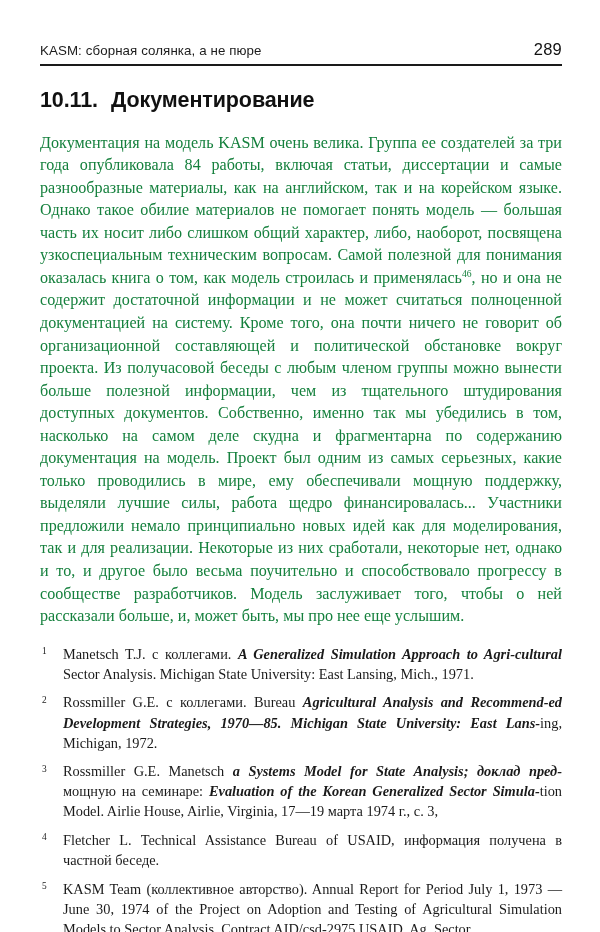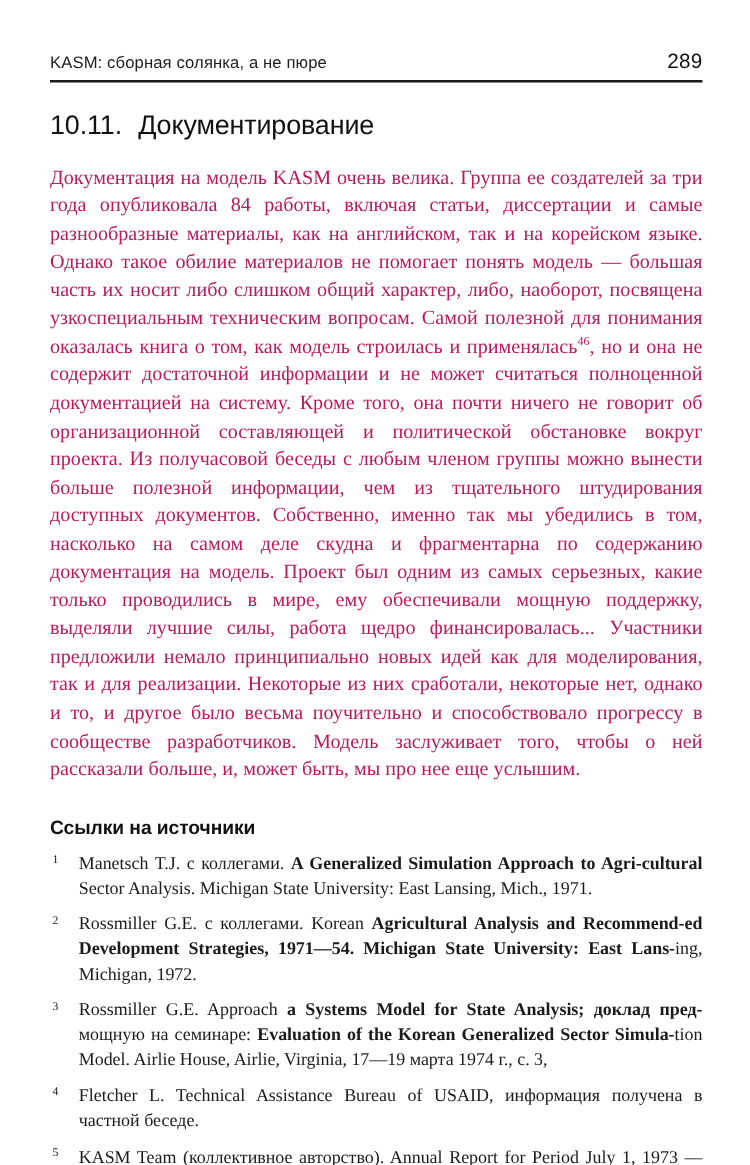--- a/index.html
+++ b/index.html
@@ -45,39 +45,39 @@
   }
   .head-rule {
     height: 1.6px;
     background: #1a1a1a;
     margin-top: 1px;
   }
 
   
   .section-heading {
     font-family: "Liberation Sans", "DejaVu Sans", sans-serif;
-    font-weight: normal;
+    font-weight: bold;
     font-size: 21.5px;
     letter-spacing: -0.1px;
     margin-top: 22px;
     margin-bottom: 0;
     color: #111;
     white-space: nowrap;
   }
   .section-number { margin-right: 13px; }
 
   
   .body-par {
     margin-top: 19px;
     font-size: 16.1px;
     line-height: 22.55px;
     text-align: justify;
     text-justify: inter-word;
     letter-spacing: 0.02px;
-    color: #be185d;
+    color: #15803d;
     hyphens: manual;
   }
   .body-par sup {
     font-size: 9.6px;
     vertical-align: super;
     line-height: 0;
   }
 
   
   .refs-heading {
@@ -108,55 +108,54 @@
   .ref-num {
     position: absolute;
     left: 2px;
     top: 0.5px;
     font-size: 9.4px;
     line-height: 14px;
     color: #1a1a1a;
   }
   .ref-body { display: block; }
   .it { }
-  .bd { font-weight: bold; }
+  .bd { font-weight: bold; font-style: italic; }
 </style>
 </head>
 <body>
 
 <div class="page">
 
   <div class="running-head">
     <span class="running-head-title">KASM: сборная солянка, а не пюре</span>
     <span class="running-head-page">289</span>
   </div>
   <div class="head-rule"></div>
 
   <h1 class="section-heading">
     <span class="section-number">10.11.</span><span>Документирование</span>
   </h1>
 
   <p class="body-par">
     <span>Документация на модель KASM очень велика. Группа ее создателей за три года опубликовала 84 работы, включая статьи, диссертации и самые разнообразные материалы, как на английском, так и на корейском языке. Однако такое обилие материалов не помогает понять модель — большая часть их носит либо слишком общий характер, либо, наоборот, посвящена узкоспециальным техническим вопросам. Самой полезной для понимания оказалась книга о том, как модель строилась и применялась</span><sup>46</sup><span>, но и она не содержит достаточной информации и не может считаться полноценной документацией на систему. Кроме того, она почти ничего не говорит об организационной составляющей и политической обстановке вокруг проекта. Из получасовой беседы с любым членом группы можно вынести больше полезной информации, чем из тщательного штудирования доступных документов. Собственно, именно так мы убедились в том, насколько на самом деле скудна и фрагментарна по содержанию документация на модель. Проект был одним из самых серьезных, какие только проводились в мире, ему обеспечивали мощную поддержку, выделяли лучшие силы, работа щедро финансировалась... Участники предложили немало принципиально новых идей как для моделирования, так и для реализации. Некоторые из них сработали, некоторые нет, однако и то, и другое было весьма поучительно и способствовало прогрессу в сообществе разработчиков. Модель заслуживает того, чтобы о ней рассказали больше, и, может быть, мы про нее еще услышим.</span>
   </p>
 
-  <h2 class="refs-heading">Ссылки на источники</h2>
 
   <ol class="ref-list" id="ref-list">
       <li class="ref-item">
         <span class="ref-num">1</span>
         <span class="ref-body"><span class="it">Manetsch T.J.</span><span> с коллегами. </span><span class="bd">A Generalized Simulation Approach to Agri-cultural</span><span> Sector Analysis. Michigan State University: East Lansing, Mich., 1971.</span></span>
       </li>
       <li class="ref-item">
         <span class="ref-num">2</span>
-        <span class="ref-body"><span class="it">Rossmiller G.E.</span><span> с коллегами. Korean </span><span class="bd">Agricultural Analysis and Recommend-ed Development Strategies, 1971—54. Michigan State University: East Lans-</span><span>ing, Michigan, 1972.</span></span>
+        <span class="ref-body"><span class="it">Rossmiller G.E.</span><span> с коллегами. Bureau </span><span class="bd">Agricultural Analysis and Recommend-ed Development Strategies, 1970—85. Michigan State University: East Lans-</span><span>ing, Michigan, 1972.</span></span>
       </li>
       <li class="ref-item">
         <span class="ref-num">3</span>
-        <span class="ref-body"><span class="it">Rossmiller G.E.</span><span> Approach </span><span class="bd">a Systems Model for State Analysis; доклад пред-</span><span>мощную на семинаре: </span><span class="bd">Evaluation of the Korean Generalized Sector Simula-</span><span>tion Model. Airlie House, Airlie, Virginia, 17—19 марта 1974 г., с. 3,</span></span>
+        <span class="ref-body"><span class="it">Rossmiller G.E.</span><span> Manetsch </span><span class="bd">a Systems Model for State Analysis; доклад пред-</span><span>мощную на семинаре: </span><span class="bd">Evaluation of the Korean Generalized Sector Simula-</span><span>tion Model. Airlie House, Airlie, Virginia, 17—19 марта 1974 г., с. 3,</span></span>
       </li>
       <li class="ref-item">
         <span class="ref-num">4</span>
         <span class="ref-body"><span class="it">Fletcher L.</span><span> Technical Assistance Bureau of USAID, информация получена в частной беседе.</span></span>
       </li>
       <li class="ref-item">
         <span class="ref-num">5</span>
         <span class="ref-body"><span>KASM Team (коллективное авторство). Annual Report for Period July 1, 1973 — June 30, 1974 of the Project on Adoption and Testing of Agricultural Simulation Models to Sector Analysis. Contract AID/csd-2975 USAID. Ag. Sector </span></span>
       </li>
     </ol>

